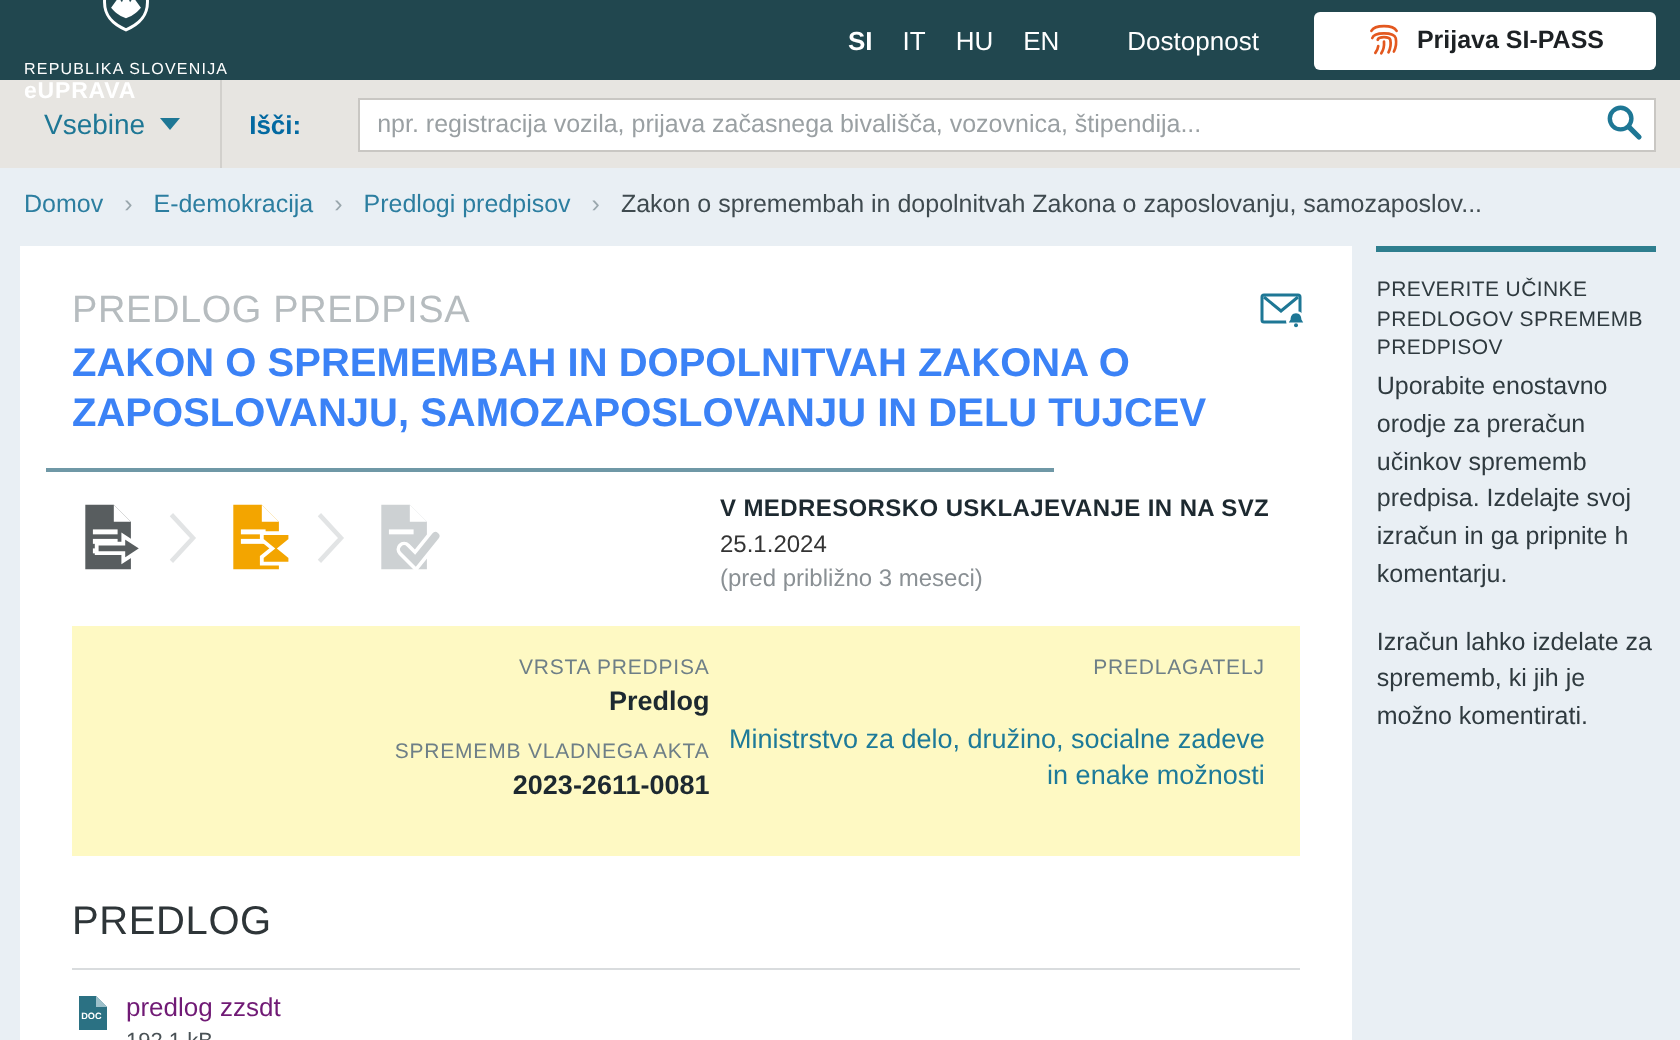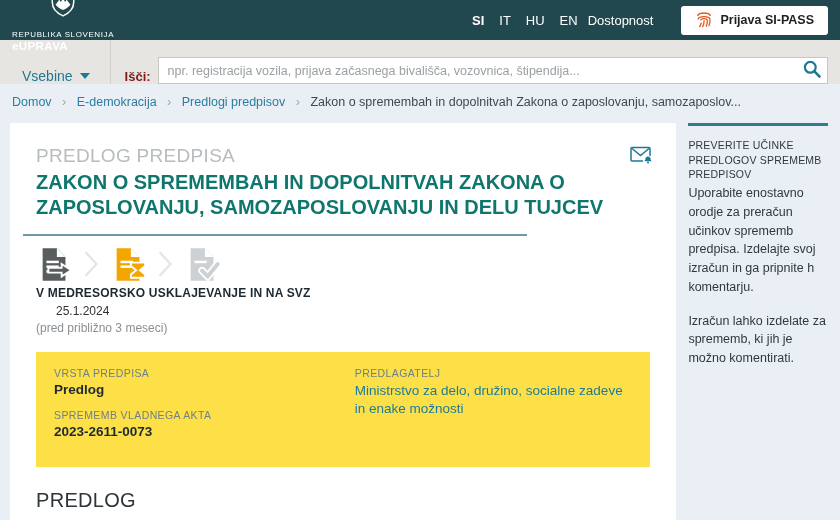--- a/index.html
+++ b/index.html
@@ -5,68 +5,68 @@
   * { margin:0; padding:0; box-sizing:border-box; }
   html,body { width:840px; height:520px; overflow:hidden; }
   body { font-family:"Liberation Sans","DejaVu Sans",sans-serif; background:#e9eff4; color:#1d2124; }
 
   
   .topbar { height:40px; background:#21474f; display:flex; align-items:center; padding:0 12px; }
   .logo { display:flex; align-items:center; gap:9px;flex-direction:column; }
   .logo-text .l1 { color:#fff; font-size:8px; letter-spacing:.6px; }
   .logo-text .l2 { color:#fff; font-size:11.5px; font-weight:bold; letter-spacing:.4px; margin-top:1px; }
   .topbar-spacer { flex:1; }
-  .langs { display:flex; gap:15px; margin-right:10px; }
+  .langs { display:flex; gap:15px; margin-right:34px; }
   .lang { color:#fff; font-size:13px; cursor:pointer; }
   .lang.active { font-weight:bold; }
   .a11y { color:#fff; font-size:13px; margin-right:28px; cursor:pointer; }
-  .login-btn { background:#fff; border:none; border-radius:3px; height:29px; padding:0 14px; display:flex; align-items:center; gap:7px; font-family:inherit; font-size:12.5px; font-weight:bold; color:#1d2124; cursor:pointer; }
-
-  
-  .searchbar { height:44px; background:#e7e5e1; display:flex; align-items:flex-end; padding:0 12px; }
+  .login-btn { background:#fff; border:none; border-radius:3px; height:29px; padding:0 26px; display:flex; align-items:center; gap:7px; font-family:inherit; font-size:12.5px; font-weight:bold; color:#1d2124; cursor:pointer; }
+
+  
+  .searchbar { height:44px; background:#e7e5e1; display:flex; align-items:center; padding:0 12px; }
   .scope { display:flex; align-items:center; gap:7px; color:#1e7795; font-size:14px; cursor:pointer; padding:0 10px 0 10px; }
   .tri-down { width:0; height:0; border-left:5px solid transparent; border-right:5px solid transparent; border-top:6px solid #1e7795; }
   .vdiv { width:1px; height:44px; background:#d2d0cc; margin:0 14px 0 10px; }
-  .search-label { font-size:13px; font-weight:bold; color:#7f1d1d; margin-right:7px; }
+  .search-label { font-size:13px; font-weight:bold; color:#0369a1; margin-right:28px; }
   .search-wrap { position:relative; flex:1; margin-right:0; }
   .search-wrap input { width:100%; height:27px; border:1px solid #c9c7c3; background:#fff; font-family:inherit; font-size:12.5px; padding:0 34px 0 9px; color:#333; }
   .search-wrap input::placeholder { color:#9aa0a3; }
   .search-btn { position:absolute; right:1px; top:1px; height:25px; width:30px; background:#fff; border:none; cursor:pointer; display:flex; align-items:center; justify-content:center; }
 
   
   .breadcrumb { padding:11px 12px 10px 12px; font-size:12.5px; white-space:nowrap; overflow:hidden; }
   .crumb { color:#2c7ea0; cursor:pointer; }
   .crumb-sep { color:#9aa7ad; margin:0 7px; }
   .crumb-current { color:#3f4a4f; }
 
   
   .content { display:flex; align-items:stretch; padding:4px 12px 0 10px; height:403px; }
   .card { width:668px; background:#fff; padding:22px 26px 0 26px; position:relative; }
   .sidebar { width:140px; margin-left:12px; border-top:3px solid #2e7e8e; padding-top:12px; }
 
   
   .kicker { font-size:19px; color:#b6bcbf; letter-spacing:.3px; }
-  .page-title { font-size:20px; font-weight:bold; color:#0f766e; line-height:1.24; margin-top:3px; max-width:575px; }
+  .page-title { font-size:20px; font-weight:bold; color:#3b82f6; line-height:1.24; margin-top:3px; max-width:575px; }
   .mail-btn { position:absolute; top:22px; right:22px; background:none; border:none; cursor:pointer; padding:0; }
 
   .rule-teal { height:2px; background:#6f98a6; width:504px; margin:14px 0 0 -13px; }
 
   
-  .progress-row { display:flex; margin-top:11px;flex-direction:column; }
+  .progress-row { display:flex; margin-top:11px; }
   .progress-left { width:324px; display:flex; align-items:center; gap:9px; }
   .status-block .status-label { font-size:12px; font-weight:bold; color:#1d2930; letter-spacing:.2px; }
-  .status-block .status-date { font-size:12px; color:#333; margin-top:4px;margin-left:20px; }
+  .status-block .status-date { font-size:12px; color:#333; margin-top:4px; }
   .status-block .status-rel { font-size:12px; color:#8a9094; margin-top:3px; }
 
   
-  .details-box { margin-top:17px; background:#fde047; padding:15px 18px 16px 18px; display:grid; grid-template-columns:52% 48%; }
+  .details-box { margin-top:17px; background:#fef9c3; padding:15px 18px 16px 18px; display:grid; grid-template-columns:52% 48%;text-align:right; }
   .dl-label { font-size:10.5px; color:#6e7f87; letter-spacing:.4px; }
   .dl-value { font-size:13.5px; font-weight:bold; color:#1d2930; margin-top:3px; }
   .dl-label + .dl-value { margin-bottom:12px; }
-  .dl-link { font-size:13.5px; color:#1d7a99; line-height:1.4; margin-top:3px; max-width:300px; cursor:pointer; }
+  .dl-link { font-size:13.5px; color:#1d7a99; line-height:1.4; margin-top:21px; max-width:300px; cursor:pointer; }
 
   
   .section-title { margin-top:22px; font-size:20px; font-weight:500; color:#2e3538; letter-spacing:.3px; }
   .hr { height:1px; background:#d9dcde; margin-top:11px; }
   .file-row { display:flex; align-items:flex-start; padding:11px 2px 10px 2px; border-bottom:1px solid #d9dcde; }
   .file-row:last-child { border-bottom:none; }
   .file-ico { margin:1px 8px 0 0; flex:none; }
   .file-name { font-size:13px; color:#701a75; font-weight:400; cursor:pointer; }
   .file-size { font-size:11px; color:#4a5256; margin-top:4px; }
 
@@ -211,21 +211,21 @@
         <div class="status-date">25.1.2024</div>
         <div class="status-rel">(pred približno 3 meseci)</div>
       </div>
     </div>
 
     <div class="details-box">
       <div>
         <div class="dl-label">VRSTA PREDPISA</div>
         <div class="dl-value">Predlog</div>
         <div class="dl-label">SPREMEMB VLADNEGA AKTA</div>
-        <div class="dl-value">2023-2611-0073</div>
+        <div class="dl-value">2023-2611-0081</div>
       </div>
       <div>
         <div class="dl-label">PREDLAGATELJ</div>
         <div class="dl-link">Ministrstvo za delo, družino, socialne zadeve in enake možnosti</div>
       </div>
     </div>
 
     <div class="section-title">PREDLOG</div>
     <div class="hr"></div>
 

